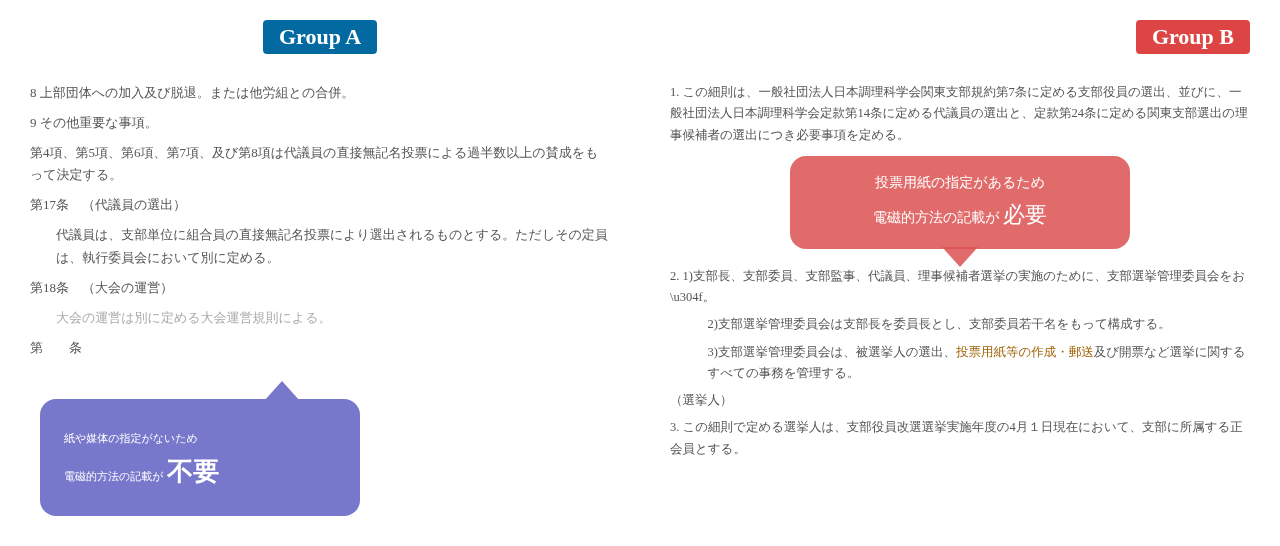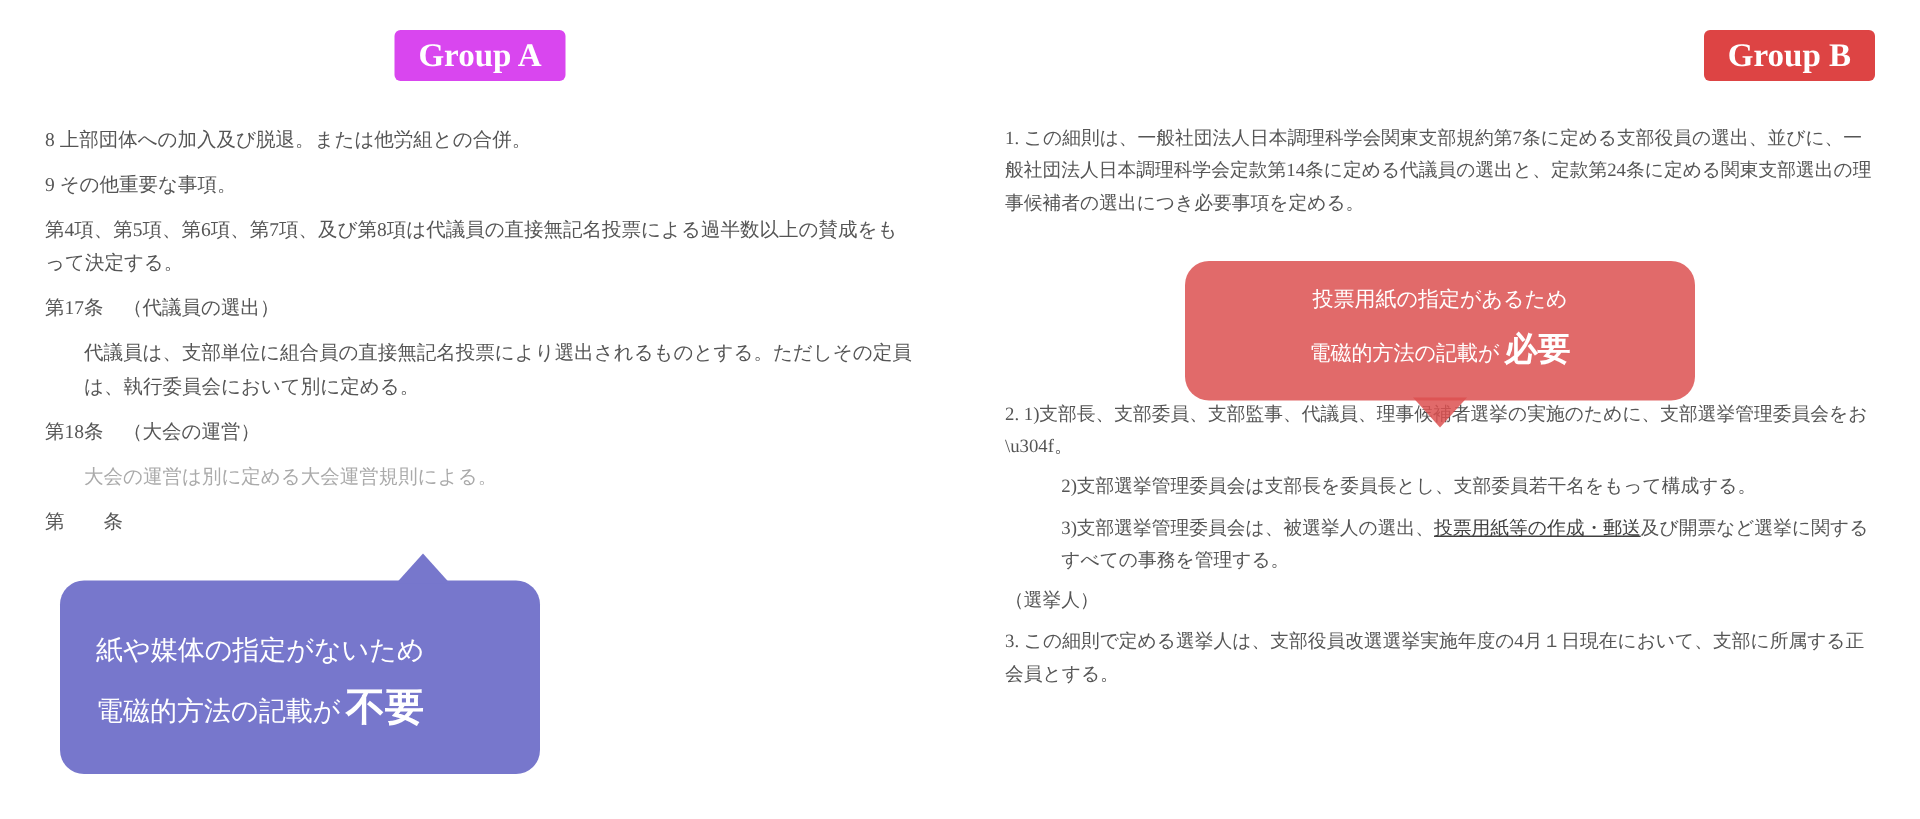--- a/index.html
+++ b/index.html
@@ -30,21 +30,21 @@
       display: inline-block;
       font-size: 22px;
       font-weight: bold;
       color: #fff;
       padding: 4px 16px;
       border-radius: 4px;
       margin-bottom: 18px;
     }
 
     .group-a-label {
-      background: #d946ef;
+      background: #0369a1;
     }
 
     .group-b-label {
       background: #dd4444;
     }
 
     .col-a-header {
       text-align: center;
       margin-bottom: 10px;
     }
@@ -90,36 +90,36 @@
       content: '';
       position: absolute;
       top: -18px;
       right: 60px;
       border-width: 0 18px 20px 18px;
       border-style: solid;
       border-color: transparent transparent #7777cc transparent;
     }
 
     .bubble-a .normal-text {
-      font-size: 18px;
+      font-size: 11px;
       font-weight: normal;
       margin-top: 10px;
     }
 
     .bubble-a .big-text {
       font-size: 26px;
       font-weight: bold;
     }
 
     
     .bubble-b {
       position: absolute;
       left: 50%;
       transform: translateX(-50%);
-      top: 174px;
+      top: 156px;
       width: 340px;
       background: rgba(220, 80, 80, 0.85);
       border-radius: 16px;
       padding: 14px 20px;
       color: #fff;
       font-size: 14px;
       line-height: 1.8;
       text-align: center;
     }
 
@@ -133,27 +133,26 @@
       border-style: solid;
       border-color: rgba(220, 80, 80, 0.85) transparent transparent transparent;
     }
 
     .bubble-b .normal-text {
       font-size: 14px;
     }
 
     .bubble-b .big-text {
       font-size: 22px;
-      font-weight: bold;
+      font-weight: normal;
       color: #fff;
     }
 
     .underline-red {
-      text-decoration: underline;
-      color: #404040;
+      color: #a16207;
     }
 
     .col-right .doc-text {
       font-size: 12.5px;
     }
 
     .col-right .doc-text p {
       margin-bottom: 6px;
     }
   </style>

